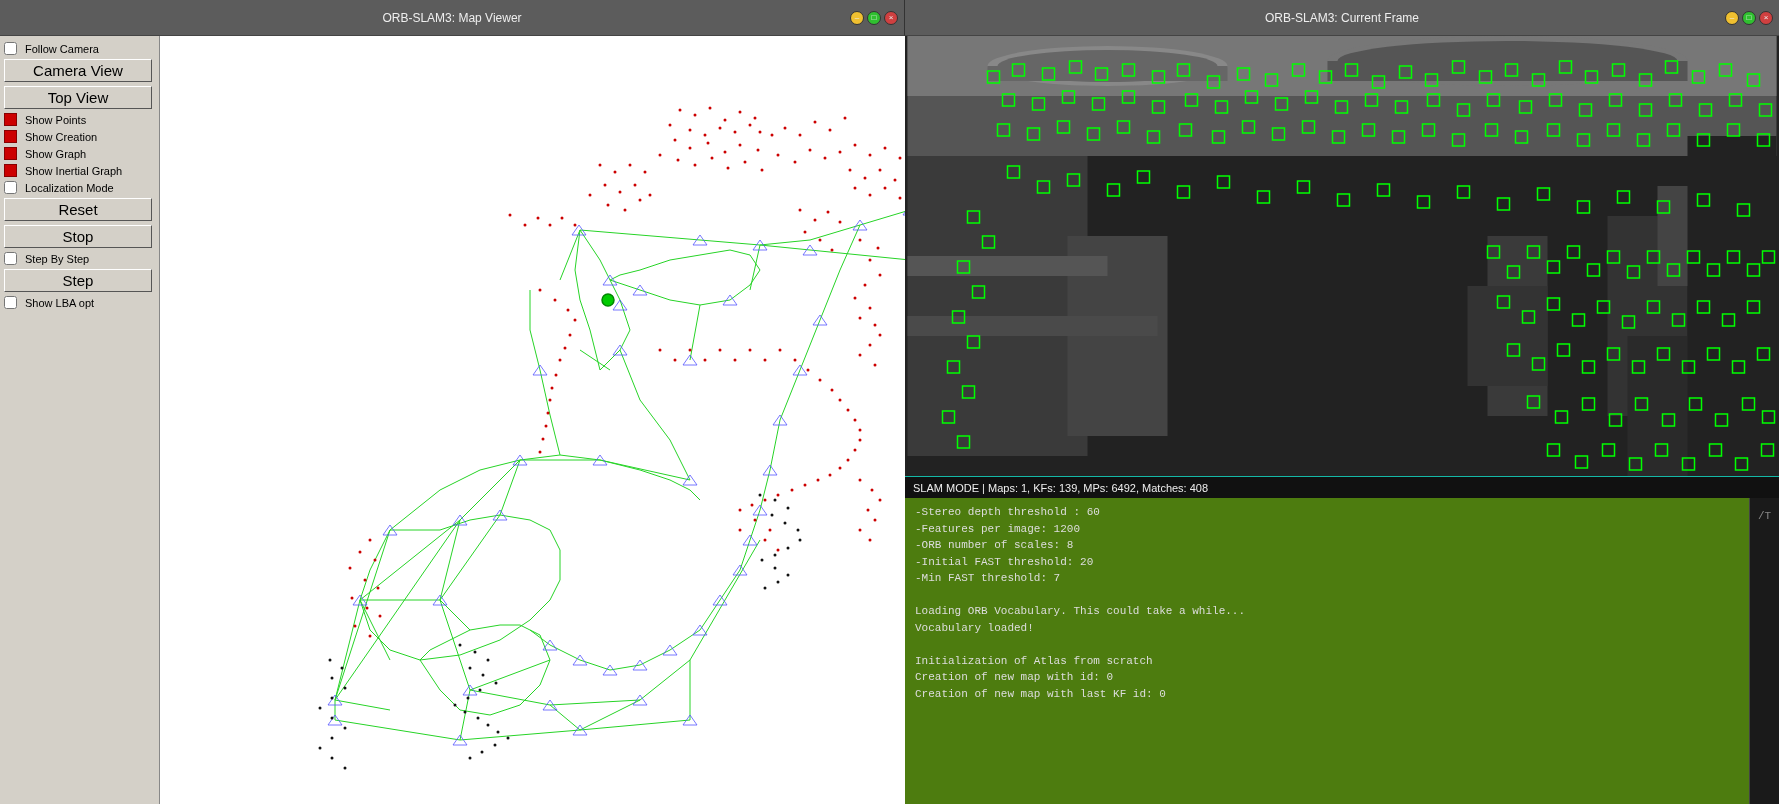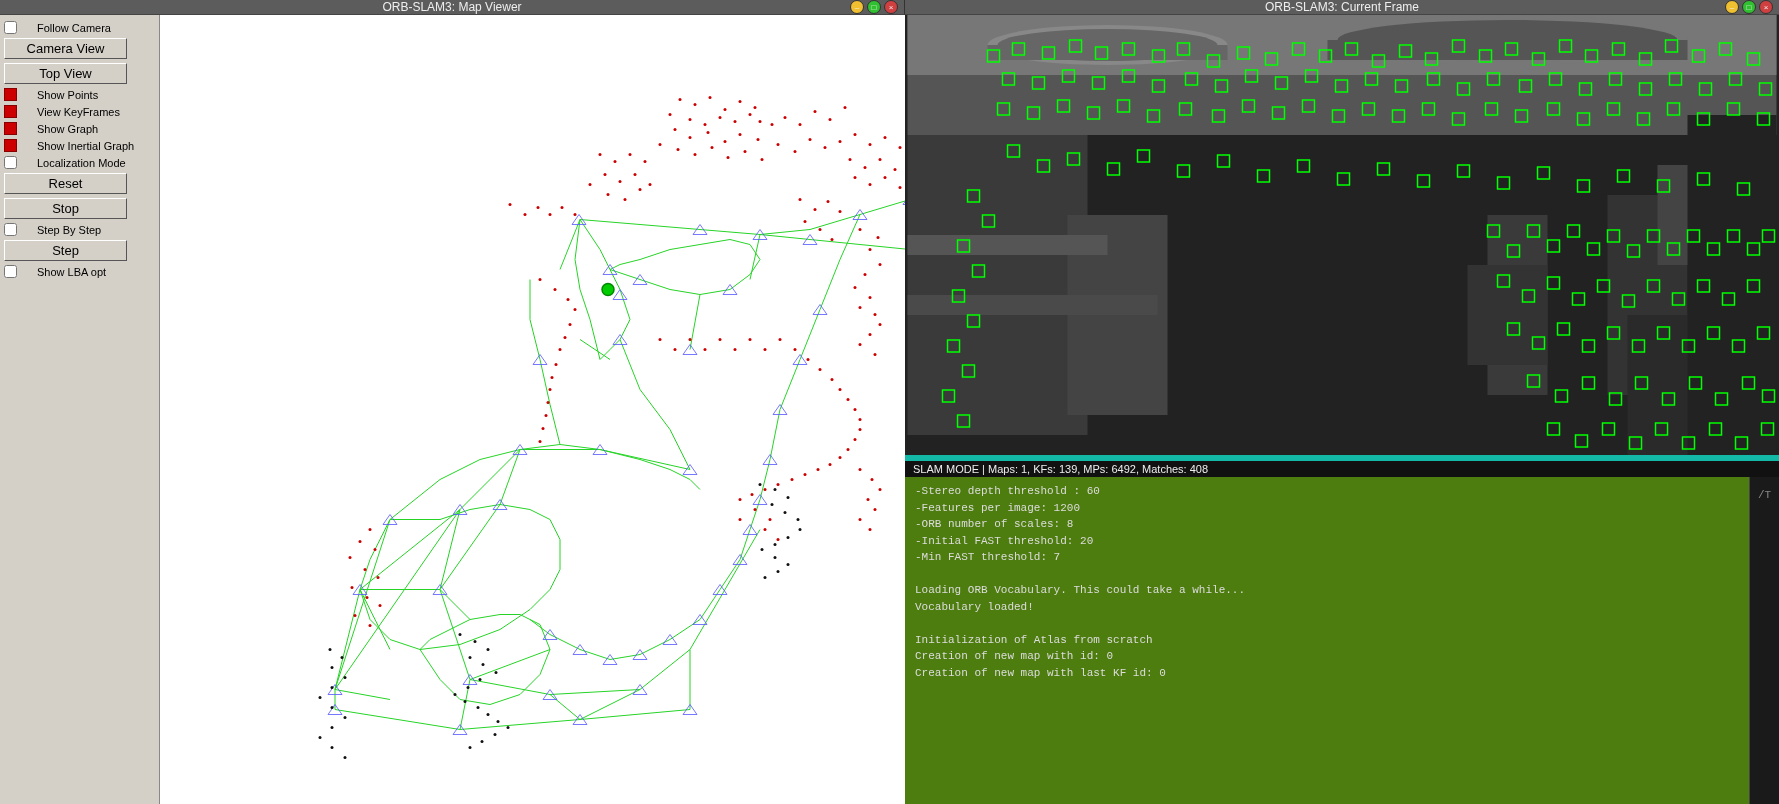--- a/index.html
+++ b/index.html
@@ -11,21 +11,21 @@
       width: 1779px;
       height: 804px;
       overflow: hidden;
       display: flex;
       flex-direction: column;
     }
 
     
     .title-bar-row {
       display: flex;
-      height: 15px;
+      height: 36px;
       background: #5a5a5a;
     }
     .title-bar {
       display: flex;
       align-items: center;
       justify-content: center;
       background: #5c5c5c;
       border-bottom: 1px solid #444;
       position: relative;
       color: #eee;
@@ -78,30 +78,30 @@
       flex-shrink: 0;
     }
     .left-panel button {
       background: #d4d0c8;
       border: 1px solid #888;
       border-top-color: #fff;
       border-left-color: #fff;
       border-bottom-color: #555;
       border-right-color: #555;
       color: #000;
-      font-size: 13px;
+      font-size: 15px;
       padding: 2px 6px;
       cursor: pointer;
       text-align: center;
-      width: 123px;
+      width: 148px;
     }
     .checkbox-row {
       display: flex;
       align-items: center;
-      gap: 20px;
+      gap: 8px;
       color: #000;
       font-size: 11px;
       cursor: pointer;
     }
     .checkbox-row input[type="checkbox"] {
       width: 13px;
       height: 13px;
       cursor: pointer;
     }
     .red-checkbox {
@@ -137,21 +137,21 @@
       position: relative;
       overflow: hidden;
     }
 
     
     .slam-info-bar {
       background: #111;
       color: #eee;
       font-size: 11px;
       padding: 2px 8px;
-      border-top: 6px solid #14b8a6;
+      border-top: 1px solid #14b8a6;
       white-space: nowrap;
       height: 22px;
       display: flex;
       align-items: center;
     }
 
     
     .terminal {
       background: #4d7c0f;
       flex: 1;
@@ -212,21 +212,21 @@
       <span>Follow Camera</span>
     </label>
     <button>Camera View</button>
     <button>Top View</button>
     <label class="checkbox-row">
       <span class="red-checkbox"></span>
       <span>Show Points</span>
     </label>
     <label class="checkbox-row">
       <span class="red-checkbox"></span>
-      <span>View KeyFrames</span>
+      <span>Show Creation</span>
     </label>
     <label class="checkbox-row">
       <span class="red-checkbox"></span>
       <span>Show Graph</span>
     </label>
     <label class="checkbox-row">
       <span class="red-checkbox"></span>
       <span>Show Inertial Graph</span>
     </label>
     <label class="checkbox-row">

